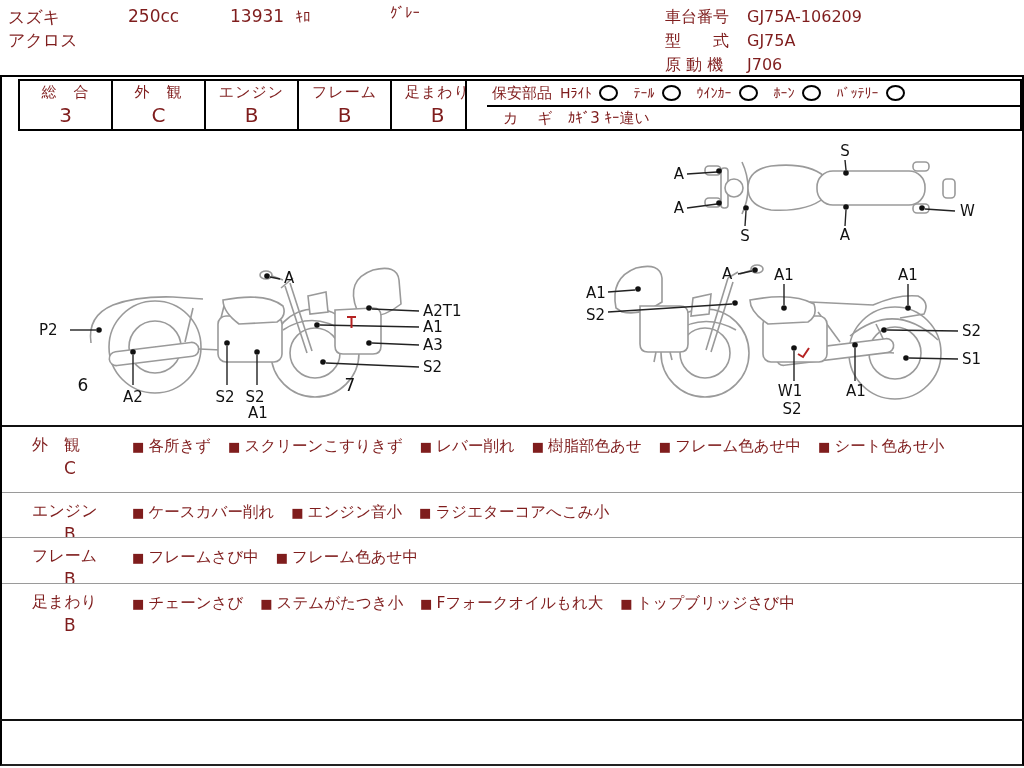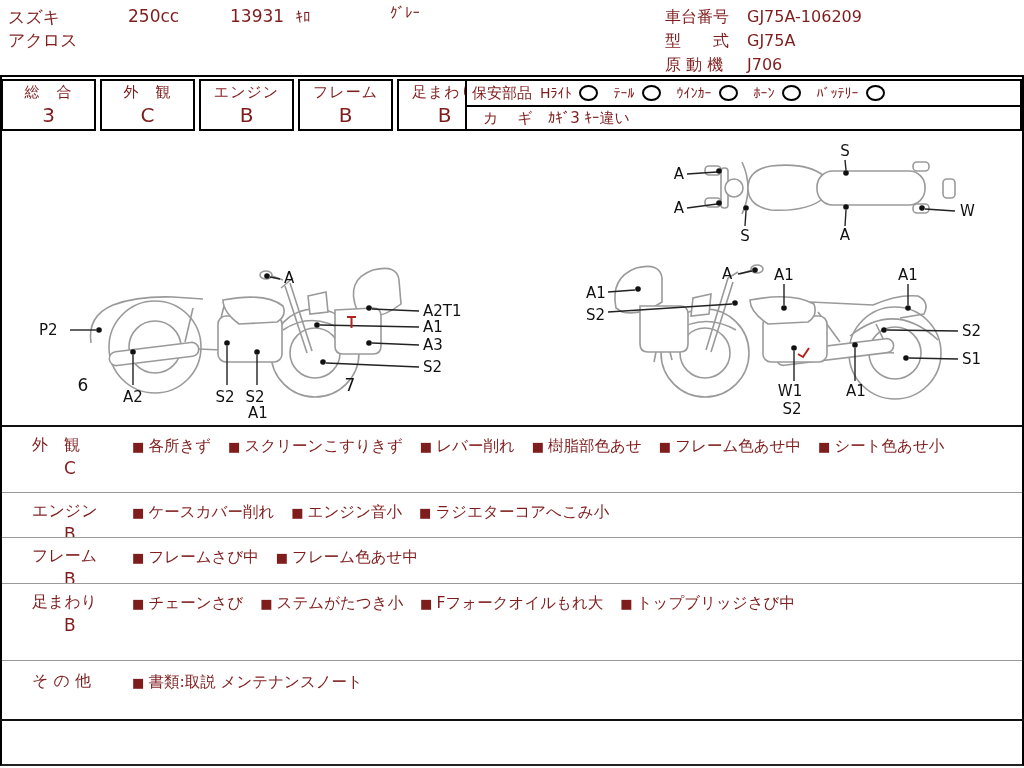--- a/index.html
+++ b/index.html
@@ -8,29 +8,29 @@
   
   .hdr-txt{position:absolute;font-size:17px;white-space:nowrap;}
   .hdr-right{position:absolute;left:665px;top:5px;font-size:16px;line-height:24px;}
   .hdr-right .row{display:flex;}
   .hdr-right .lbl{width:82px;}
   
   .rule-top{position:absolute;left:0;top:75px;width:1024px;border-top:2px solid #000;}
   .frame{position:absolute;left:0;top:75px;width:1024px;height:691px;box-sizing:border-box;
          border-left:2px solid #000;border-right:2px solid #000;border-bottom:2px solid #222;}
   
-  .ratings{position:absolute;left:1px;top:79px;display:flex;gap:6px;}
+  .ratings{position:absolute;left:18px;top:79px;display:flex;}
   .rcell{width:95px;height:52px;box-sizing:border-box;border:2px solid #000;margin-left:-2px;
          display:flex;flex-direction:column;align-items:center;justify-content:center;background:#fff;}
   .rcell:first-child{margin-left:0;}
   .rcell .rl{font-size:15px;letter-spacing:1px;}
   .rcell .rg{font-size:20px;margin-top:1px;}
   
   .safety{position:absolute;left:465px;top:79px;width:557px;height:52px;box-sizing:border-box;
-          border:2px solid #000;background:#fff;}
+          border:2px solid #000;background:#fff;padding-left:20px;}
   .saf-row1{height:24px;border-bottom:2px solid #000;display:flex;align-items:center;padding-left:5px;}
   .saf-title{font-size:15px;margin-right:8px;white-space:nowrap;}
   .saf-item{display:flex;align-items:center;margin-right:16px;white-space:nowrap;}
   .saf-item .sl{font-size:14px;margin-right:7px;}
   .circle{display:inline-block;width:15px;height:12px;border:2px solid #000;border-radius:50%;}
   .saf-row2{height:22px;display:flex;align-items:center;font-size:15px;border-radius:6px;}
   .saf-row2 .kl{margin-left:16px;letter-spacing:2px;}
   .saf-row2 .kv{margin-left:13px;}
   
   svg{position:absolute;overflow:visible;}
@@ -307,22 +307,16 @@
     <div class="sec-label">足まわり</div>
     <div class="sec-grade">B</div>
     <div class="sec-comments">
       <span class="citem">チェーンさび</span>
       <span class="citem">ステムがたつき小</span>
       <span class="citem">Fフォークオイルもれ大</span>
       <span class="citem">トップブリッジさび中</span>
     </div>
   </div>
 
-  <div class="sec next" style="top:660px;height:59px">
-    <div class="sec-label" style="top:10px">そ の 他</div>
-    <div class="sec-comments" style="top:9px">
-      <span class="citem">書類:取説 メンテナンスノート</span>
-    </div>
-  </div>
 
   <div class="line-bottom"></div>
 
 </div>
 
 </body></html>

